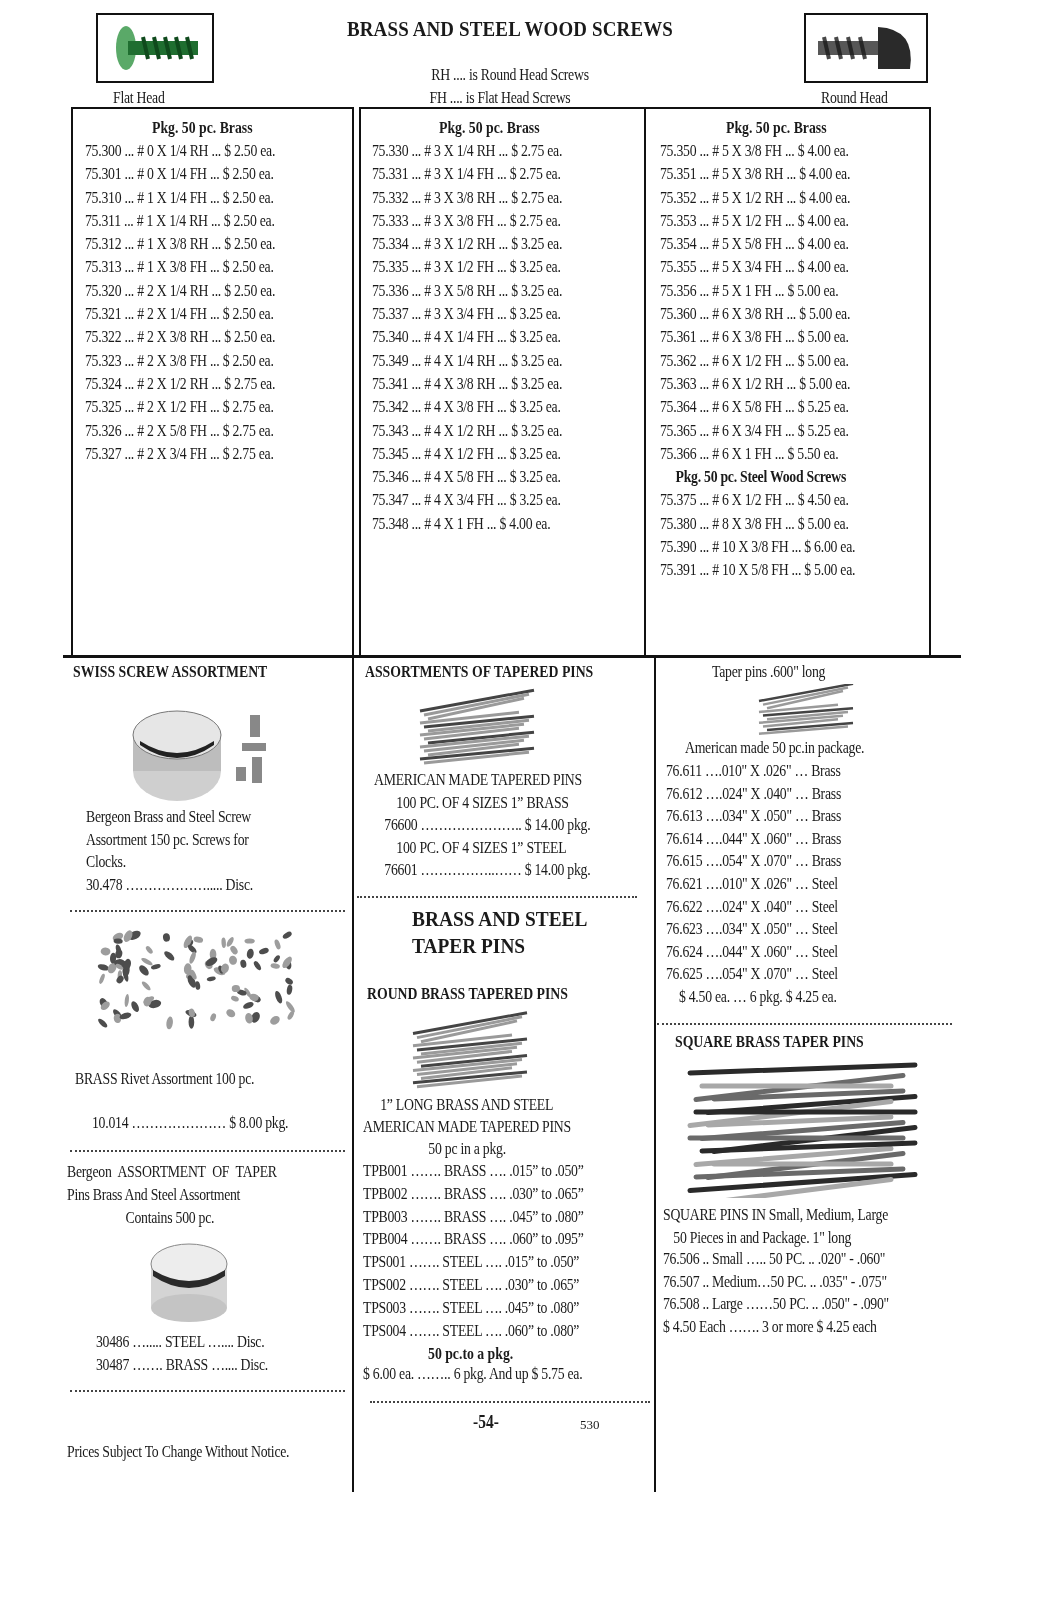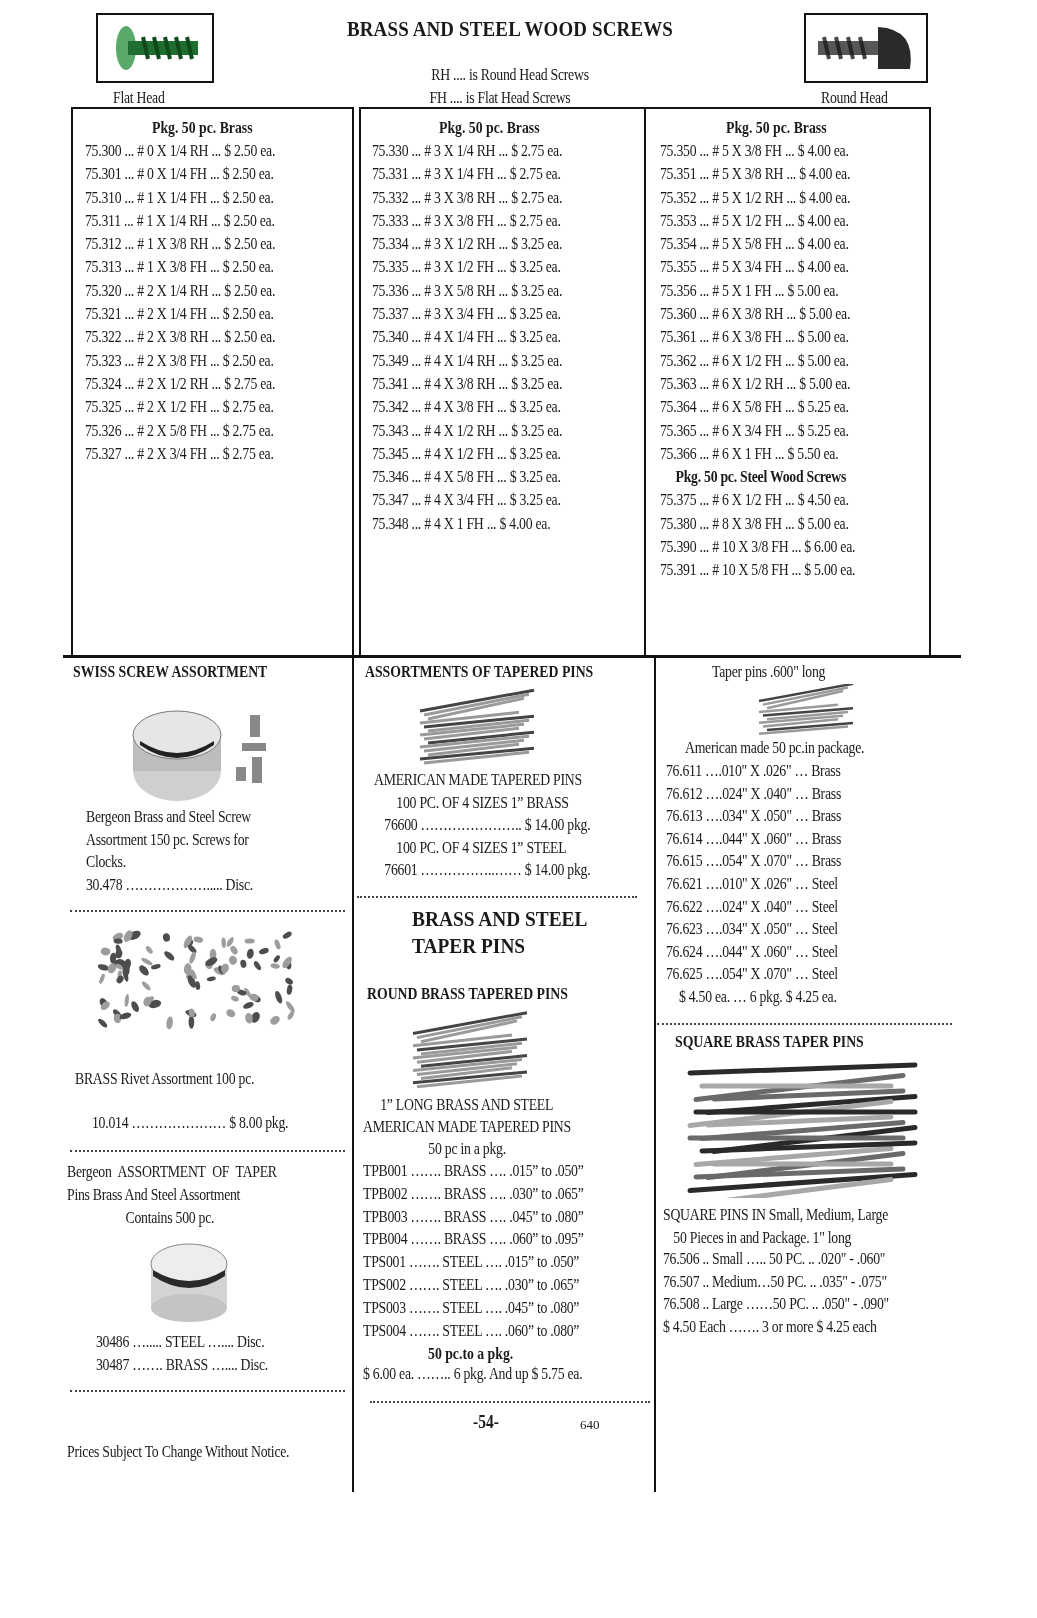--- a/index.html
+++ b/index.html
@@ -326,21 +326,21 @@
   <div class="row" style="height:22.8px;line-height:22.8px;">TPB004 ……. BRASS …. .060” to .095”</div>
   <div class="row" style="height:22.8px;line-height:22.8px;">TPS001 ……. STEEL …. .015” to .050”</div>
   <div class="row" style="height:22.8px;line-height:22.8px;">TPS002 ……. STEEL …. .030” to .065”</div>
   <div class="row" style="height:22.8px;line-height:22.8px;">TPS003 ……. STEEL …. .045” to .080”</div>
   <div class="row" style="height:22.8px;line-height:22.8px;">TPS004 ……. STEEL …. .060” to .080”</div>
 </div>
 <div class="abs head" style="left:428px;top:1345px;transform:scaleX(0.86);transform-origin:left top;">50 pc.to a pkg.</div>
 <div class="abs cond" style="left:363px;top:1365px;">$ 6.00 ea.  …….. 6 pkg. And up $ 5.75 ea.</div>
 <div class="dots" style="left:370px;top:1401px;width:280px;"></div>
 <div class="abs" style="left:473px;top:1412px;font-weight:bold;font-size:18px;transform:scaleX(0.86);transform-origin:left top;">-54-</div>
-<div class="abs" style="left:580px;top:1417px;font-size:13px;">640</div>
+<div class="abs" style="left:580px;top:1417px;font-size:13px;">530</div>
 
 <div class="abs cond" style="left:712px;top:663px;">Taper pins .600"  long</div>
 <svg class="abs" width="110" height="52" style="left:753px;top:684px;">
   <g id="pins3" stroke="#8a8a8a" stroke-width="2.5">
       <line x1="6" y1="17" x2="100" y2="-0.1999999999999993" stroke="#444"></line>
       <line x1="10" y1="20.64" x2="95" y2="3.4400000000000013" stroke="#9a9a9a"></line>
       <line x1="14" y1="24.28" x2="90" y2="7.080000000000002" stroke="#9a9a9a"></line>
       <line x1="6" y1="27.92" x2="85" y2="20.720000000000002" stroke="#9a9a9a"></line>
       <line x1="10" y1="31.56" x2="100" y2="24.36" stroke="#444"></line>
       <line x1="14" y1="35.2" x2="95" y2="28" stroke="#9a9a9a"></line>

